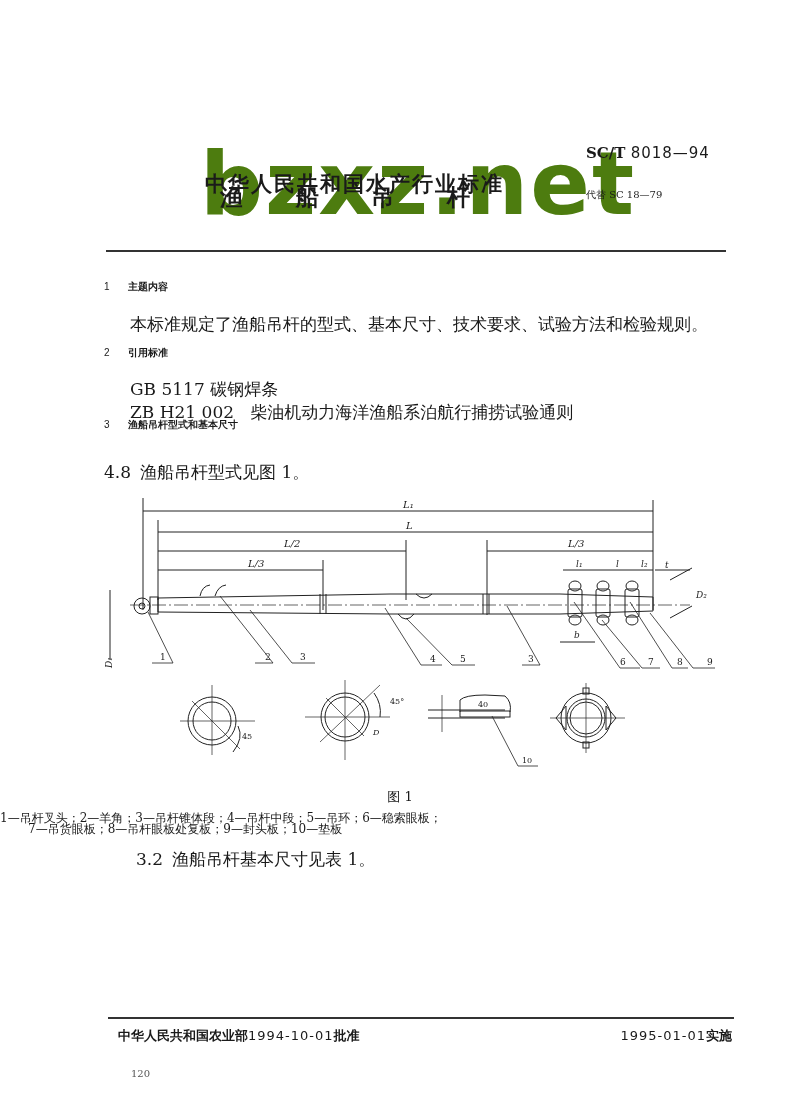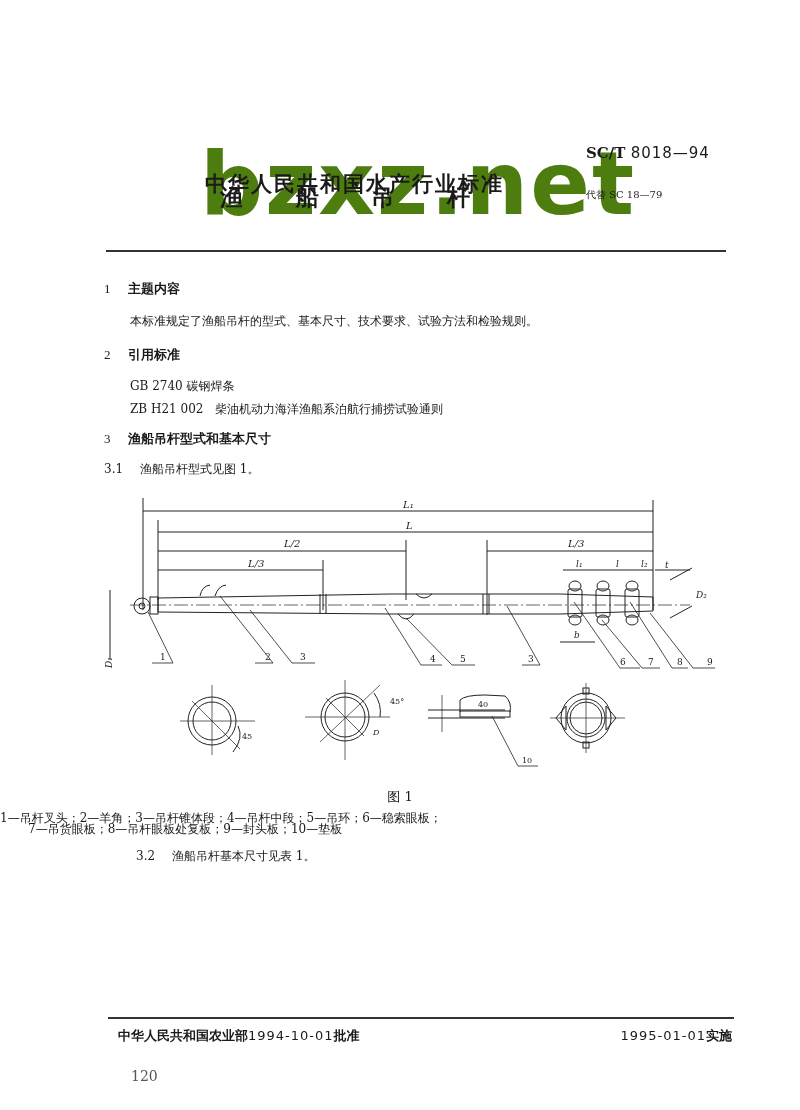--- a/index.html
+++ b/index.html
@@ -9,28 +9,28 @@
   .watermark { left: 200px; top: 140px; font-family: "DejaVu Sans", "Liberation Sans", sans-serif;
                font-weight: bold; font-size: 88px; color: #4d7c0f; letter-spacing: 2px; line-height: 1; z-index: 0; }
   .hdr-title { left: 205px; top: 130px; font-family: "DejaVu Sans", sans-serif; font-weight: bold;
                font-size: 21px; letter-spacing: 2px; z-index: 1; margin-top: 40px; }
   .hdr-std { left: 586px; top: 144px; font-size: 15px; font-weight: bold; z-index: 1; }
   .hdr-std .num { font-family: "DejaVu Sans", sans-serif; font-weight: normal; letter-spacing: 1px; }
   .doc-title { left: 220px; top: 182px; font-family: "DejaVu Sans", sans-serif; font-weight: bold;
                font-size: 23px; z-index: 1; width: 250px; display: flex; justify-content: space-between; }
   .replaces { left: 586px; top: 188px; font-size: 10px; z-index: 1; }
   .rule { height: 2px; background: #333; }
-  .h { font-family: Liberation Serif, serif; font-weight: bold; font-size: 13px; }
+  .h { font-family: Liberation Sans, sans-serif; font-weight: bold; font-size: 10px; }
   .h .n { font-weight: normal; display: inline-block; width: 24px; }
-  .p { font-size: 12px; }
+  .p { font-size: 17px; }
   .cap-title { left: 0; width: 800px; text-align: center; top: 788px; font-size: 13px; }
   .cap-line { left: 0; width: 800px; text-align: left; font-size: 12px; }
   .foot { font-family: "DejaVu Sans", sans-serif; font-size: 13px; font-weight: bold; }
   .foot .d { font-weight: normal; letter-spacing: 1px; }
-  .pg { left: 131px; top: 1068px; font-size: 14px; color: #555; }
+  .pg { left: 131px; top: 1068px; font-size: 10px; color: #555; }
   svg text { font-family: "DejaVu Serif", serif; }
 </style>
 </head>
 <body>
 
 <div class="abs watermark">bzxz.net</div>
 
 <div class="abs hdr-title">中华人民共和国水产行业标准</div>
 <div class="abs hdr-std">
   <span>SC/T</span>
@@ -48,33 +48,33 @@
 
 <div class="abs h" style="left:104px; top:280px;">
   <span class="n">1</span><span>主题内容</span>
 </div>
 <div class="abs p" style="left:130px; top:313px;">本标准规定了渔船吊杆的型式、基本尺寸、技术要求、试验方法和检验规则。</div>
 
 <div class="abs h" style="left:104px; top:346px;">
   <span class="n">2</span><span>引用标准</span>
 </div>
 <div class="abs p" style="left:130px; top:378px;">
-  <span>GB 2740 </span>
+  <span>GB 5117 </span>
   <span>碳钢焊条</span>
 </div>
 <div class="abs p" style="left:130px; top:401px;">
   <span>ZB H21 002</span>&nbsp;&nbsp;
   <span>柴油机动力海洋渔船系泊航行捕捞试验通则</span>
 </div>
 
-<div class="abs h" style="left:104px; top:430px;">
+<div class="abs h" style="left:104px; top:418px;">
   <span class="n">3</span><span>渔船吊杆型式和基本尺寸</span>
 </div>
 <div class="abs p" style="left:104px; top:461px;">
-  <span style="display:inline-block;width:36px;">3.1</span><span>渔船吊杆型式见图 1。</span>
+  <span style="display:inline-block;width:36px;">4.8</span><span>渔船吊杆型式见图 1。</span>
 </div>
 
 <svg class="abs" style="left:90px; top:490px;" width="640" height="300" viewBox="0 0 640 300" stroke="#222" fill="none" stroke-width="1">
 
   <line x1="53" y1="8" x2="53" y2="120"></line>
   <line x1="68" y1="30" x2="68" y2="110"></line>
   <line x1="233" y1="70" x2="233" y2="120"></line>
   <line x1="316" y1="50" x2="316" y2="110"></line>
   <line x1="397" y1="50" x2="397" y2="125"></line>
   <line x1="563" y1="10" x2="563" y2="120"></line>

